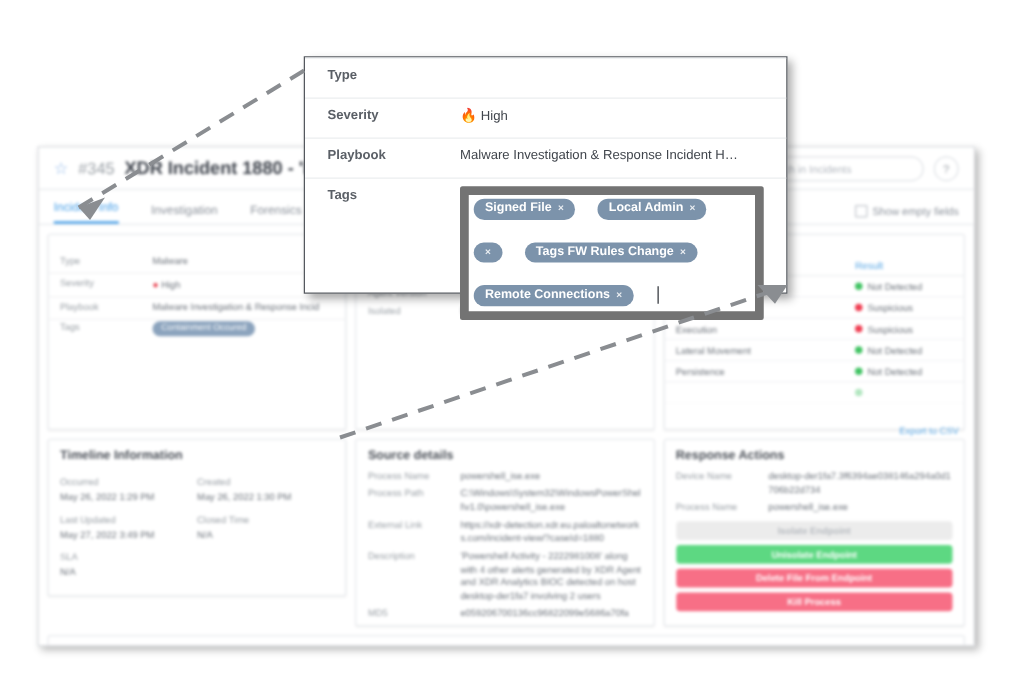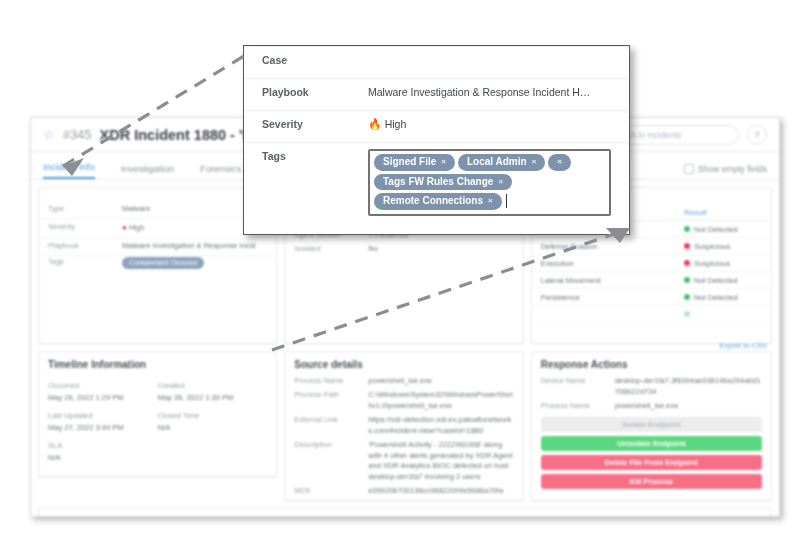--- a/index.html
+++ b/index.html
@@ -105,22 +105,22 @@
   }
   .m-row{
     display:flex;align-items:flex-start;padding:6px 18px;
     border-top:1px solid #eceef0;min-height:19px;
   }
   .m-row.first{border-top:1px solid #eceef0;}
   .m-label{width:106px;flex:0 0 106px;font-size:10.5px;font-weight:700;color:#5a5f66;padding-top:1px;}
   .m-value{flex:1;font-size:10.5px;color:#40454c;padding-top:1px;}
   .m-value .sev-big{color:#e8414f;font-size:11px;}
   .tags-box{
-    flex:1;border:2px solid #737373;border-radius:2px;background:#fff;
-    padding:3px 4px 4px 4px;display:flex;flex-wrap:wrap;gap:3px;align-content:flex-start;
+    flex:1;border:7px solid #737373;border-radius:2px;background:#fff;
+    padding:3px 4px 4px 4px;display:flex;flex-wrap:wrap;gap:18px;align-content:flex-start;
   }
   .tag-pill{
     background:#7c93ab;color:#fff;border-radius:11px;padding:2px 9px;
     font-size:10px;font-weight:600;white-space:nowrap;display:inline-flex;
     align-items:center;gap:5px;line-height:1.25;
   }
   .tag-x{font-size:8px;opacity:.85;}
   .caret{
     width:1px;height:14px;background:#33373d;align-self:center;margin-left:1px;
   }
@@ -322,34 +322,34 @@
       <div class="act-btn pink">Kill Process</div>
     </div>
   </div>
 
   <div class="wp-row">Work Plan (0)</div>
 </div>
 
 <div id="modal">
 
   <div class="m-row first">
-    <span class="m-label">Case</span>
-  </div>
-
-  <div class="m-row">
-    <span class="m-label">Playbook</span>
-    <span class="m-value">Malware Investigation &amp; Response Incident H…</span>
+    <span class="m-label">Type</span>
   </div>
 
   <div class="m-row">
     <span class="m-label">Severity</span>
     <span class="m-value">
       <span class="sev-big">🔥</span>
       <span>High</span>
     </span>
+  </div>
+
+  <div class="m-row">
+    <span class="m-label">Playbook</span>
+    <span class="m-value">Malware Investigation &amp; Response Incident H…</span>
   </div>
 
   <div class="m-row" style="padding-bottom:10px;">
     <span class="m-label">Tags</span>
     <span class="tags-box">
       <span class="tag-pill">
         <span>Signed File</span>
         <span class="tag-x">×</span>
       </span>
       <span class="tag-pill">

